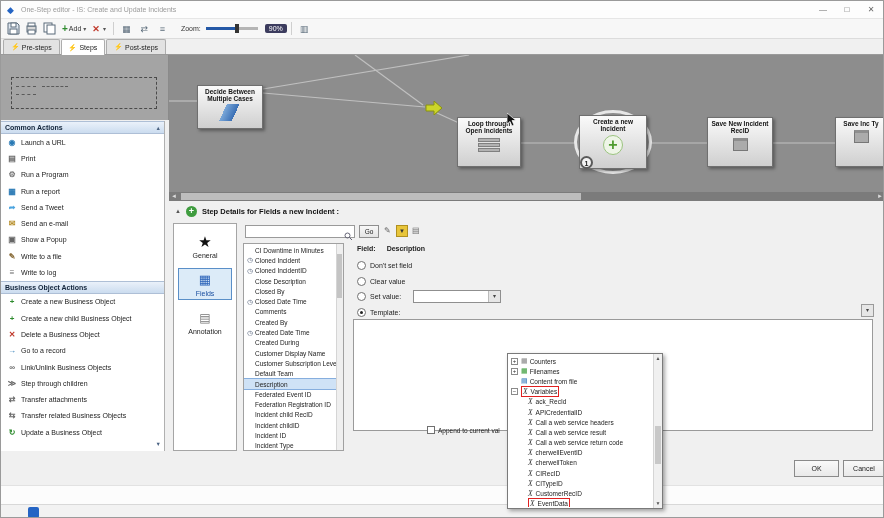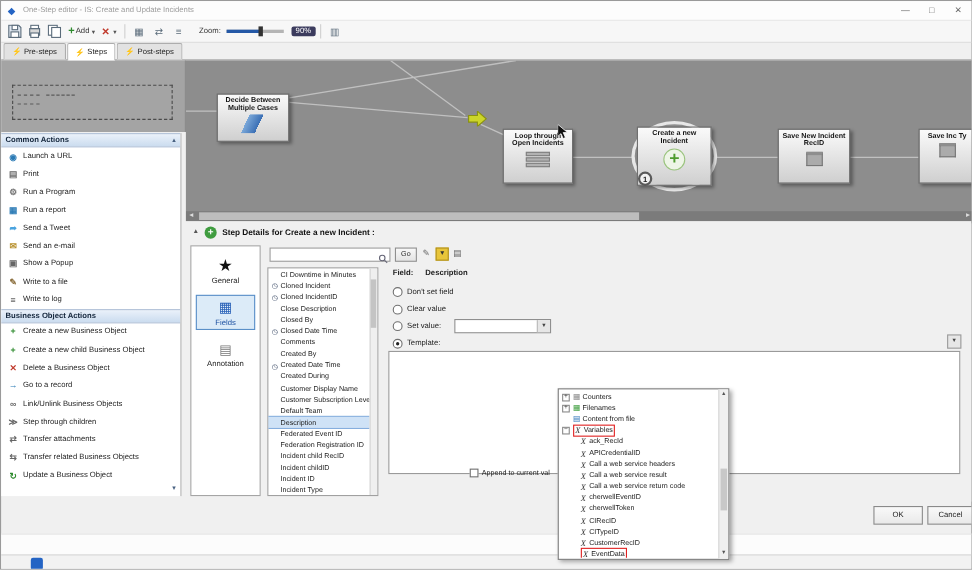--- a/index.html
+++ b/index.html
@@ -372,21 +372,21 @@
         <span class="sb-icon" style="color: rgb(46, 139, 46);">↻</span>
         <span class="sb-label">Update a Business Object</span>
       </div>
       <span class="sb-scroll-down">▼</span>
     </div>
 
   <div class="step-details">
     <div class="sd-header">
       <span class="sd-collapse">▲</span>
       <span class="sd-plus">+</span>
-      <span class="sd-title">Step Details for Create a new Incident :</span>
+      <span class="sd-title">Step Details for Fields a new Incident :</span>
     </div>
 
     <div class="icon-strip">
       <div class="nav-item">
         <div class="nav-icon">★</div>
         <div class="nav-label">General</div>
       </div>
       <div class="nav-item selected">
         <div class="nav-icon grid-glyph">▦</div>
         <div class="nav-label">Fields</div>

